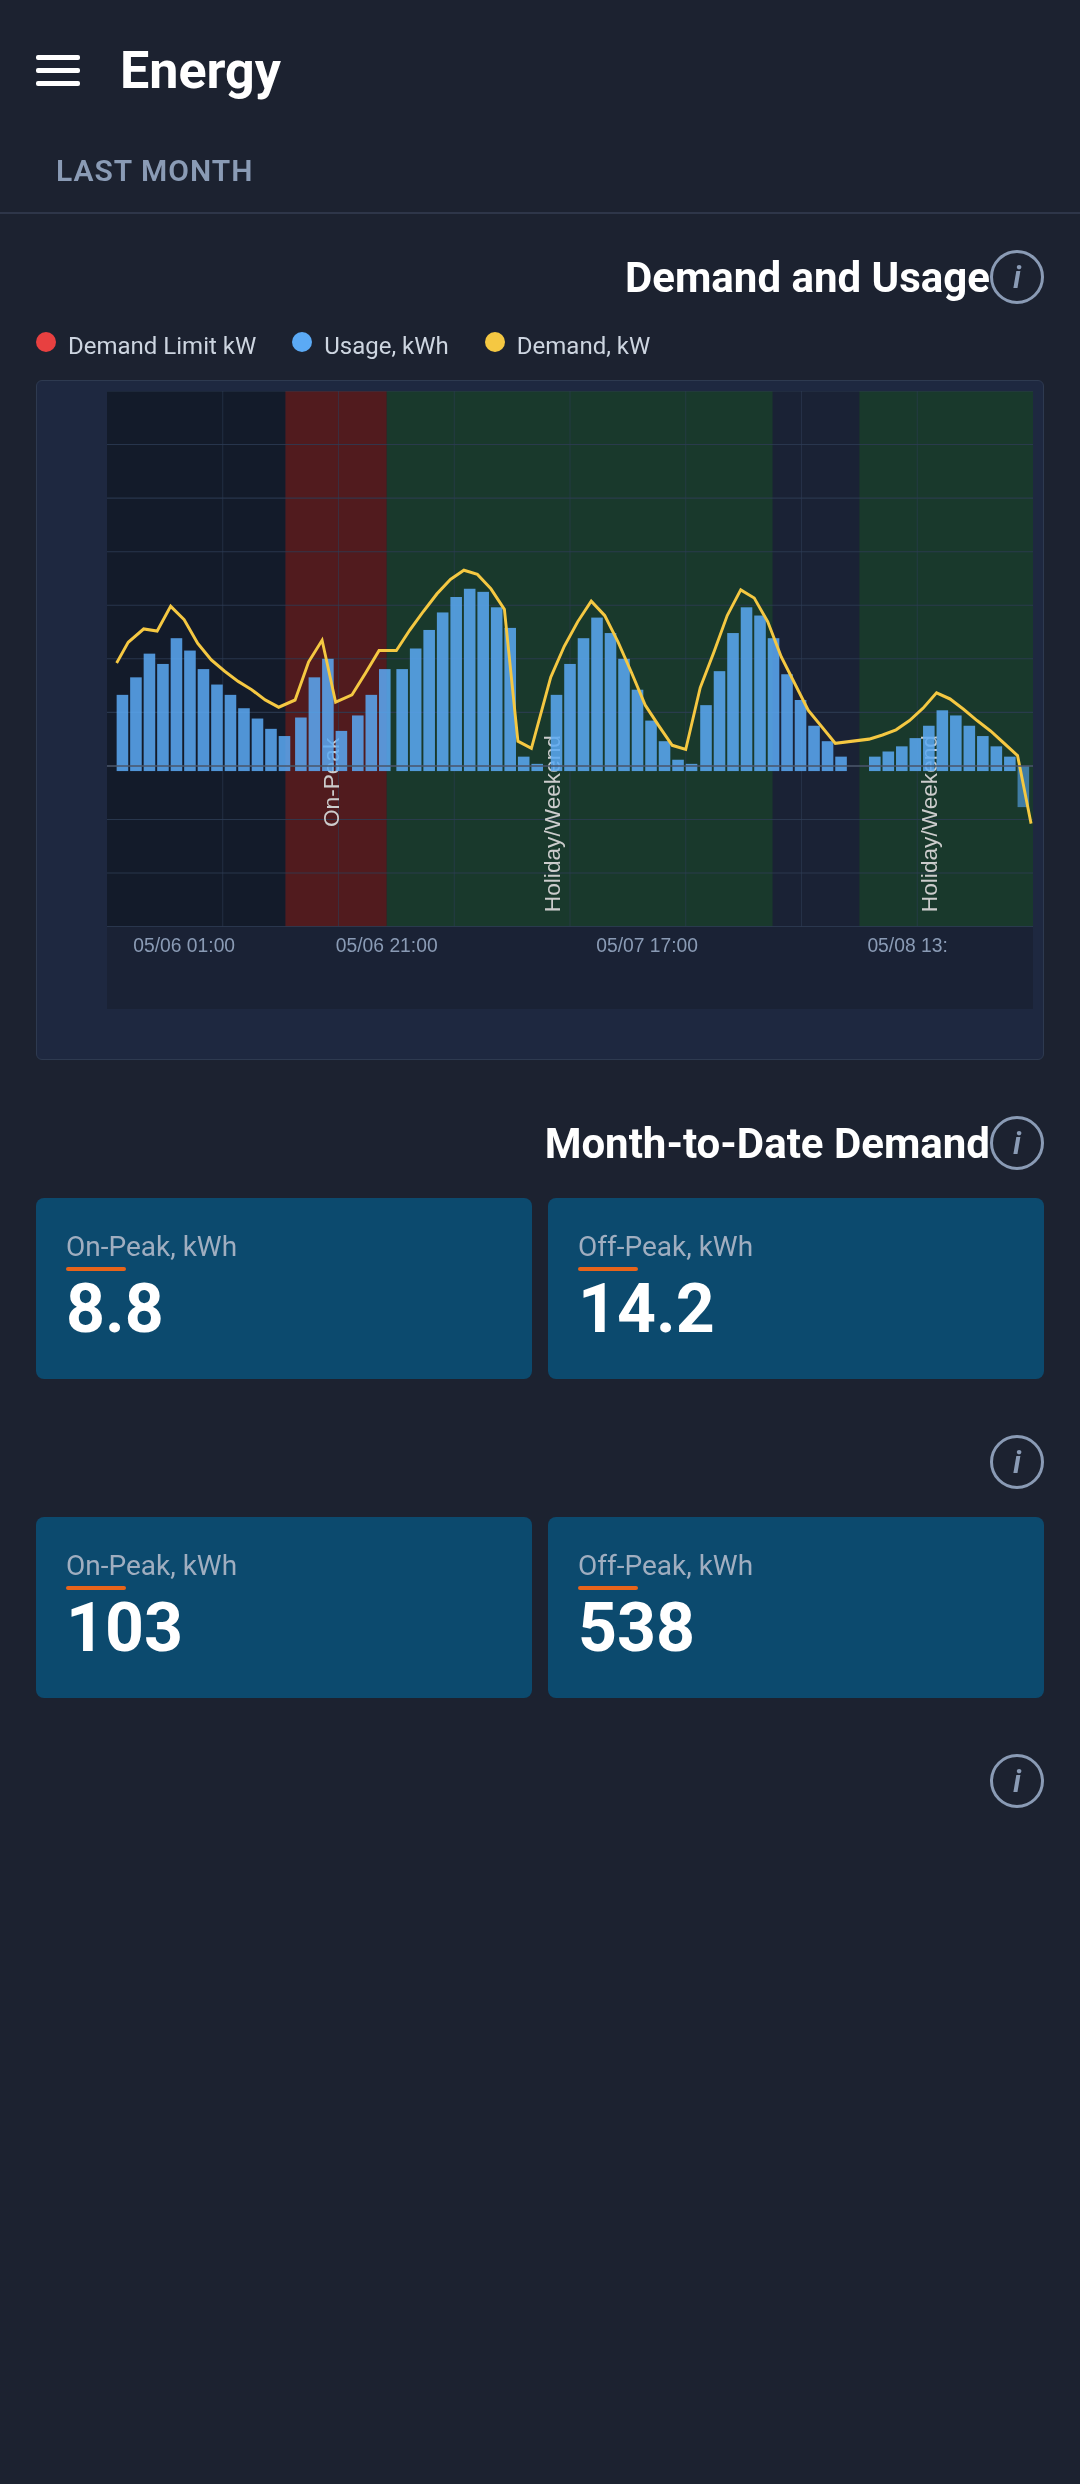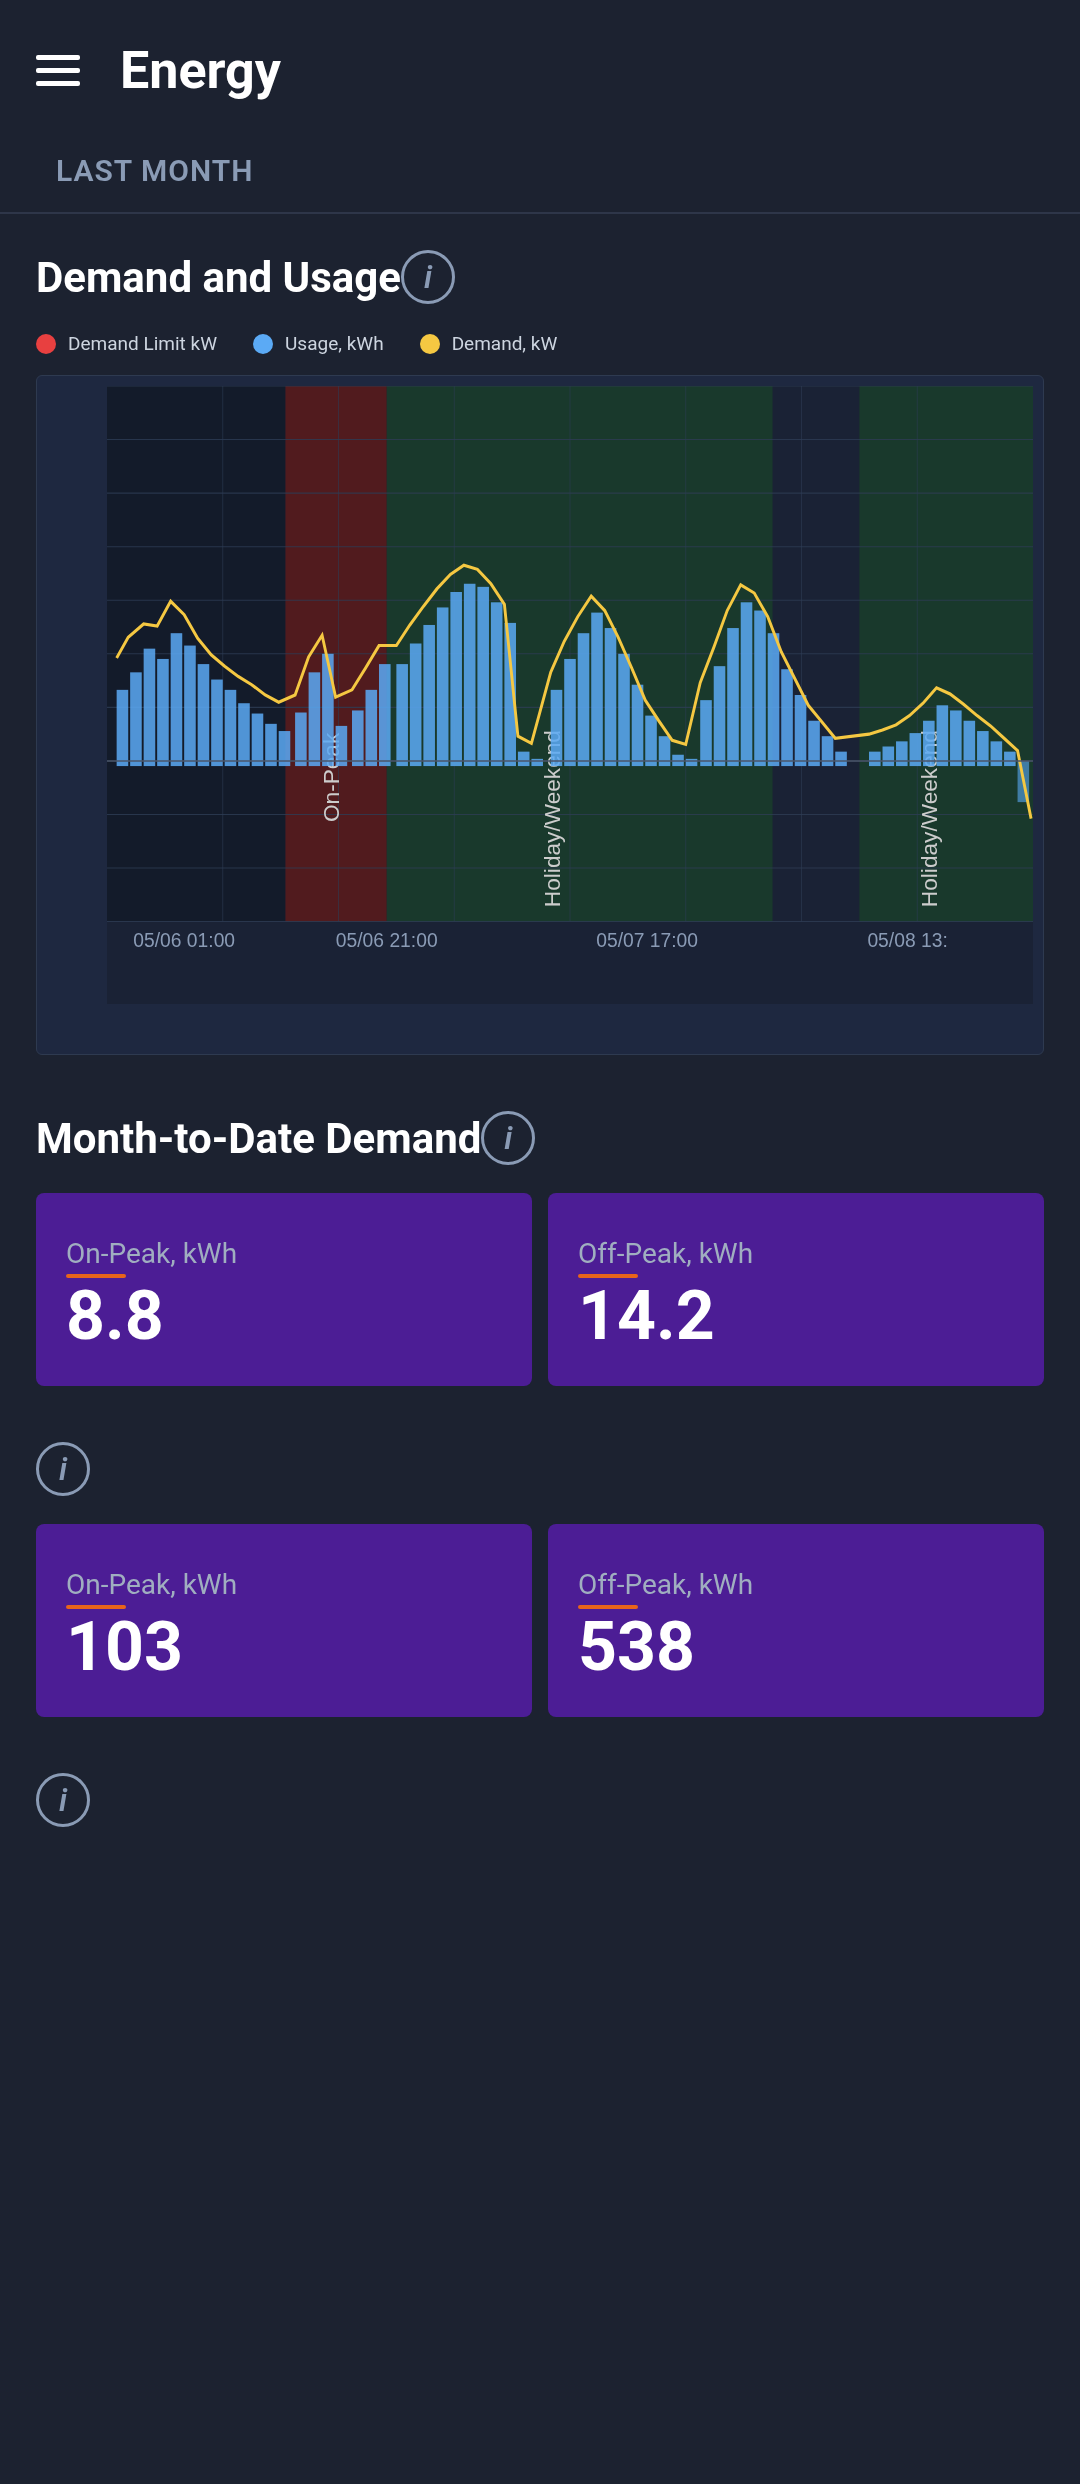--- a/index.html
+++ b/index.html
@@ -76,21 +76,21 @@
       background: #e8641a;
     }
 
     
     .section {
       padding: 36px 36px 20px 36px;
     }
 
     .section-header {
       display: flex;
-      justify-content: flex-start;
+      justify-content: flex-end;
       align-items: center;
       margin-bottom: 28px;
     }
 
     .section-title {
       font-size: 42px;
       font-weight: 700;
       color: #ffffff;
     }
 
@@ -114,23 +114,23 @@
     .legend {
       display: flex;
       gap: 36px;
       margin-bottom: 20px;
       align-items: center;
       flex-wrap: wrap;
     }
 
     .legend-item {
       display: flex;
-      align-items: center;
+      align-items: flex-start;
       gap: 12px;
-      font-size: 19px;
+      font-size: 24px;
       color: #cdd5e0;
     }
 
     .legend-dot {
       width: 20px;
       height: 20px;
       border-radius: 50%;
       flex-shrink: 0;
     }
 
@@ -156,23 +156,23 @@
 
     
     .stat-cards {
       display: flex;
       gap: 16px;
       margin-top: 16px;
     }
 
     .stat-card {
       flex: 1;
-      background: #4c1d95;
+      background: #0c4a6e;
       border-radius: 8px;
-      padding: 44px 30px 36px 30px;
+      padding: 32px 30px 36px 30px;
       display: flex;
       flex-direction: column;
       align-items: flex-start;
       gap: 4px;
     }
 
     .stat-label {
       font-size: 28px;
       color: #a0aec0;
       font-weight: 400;

